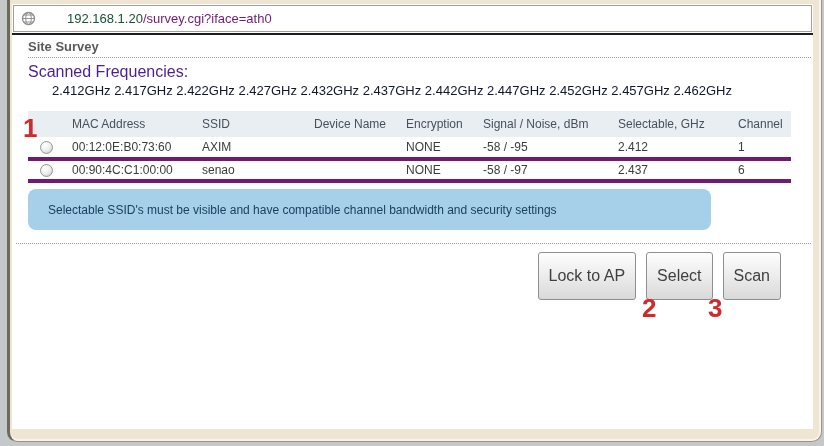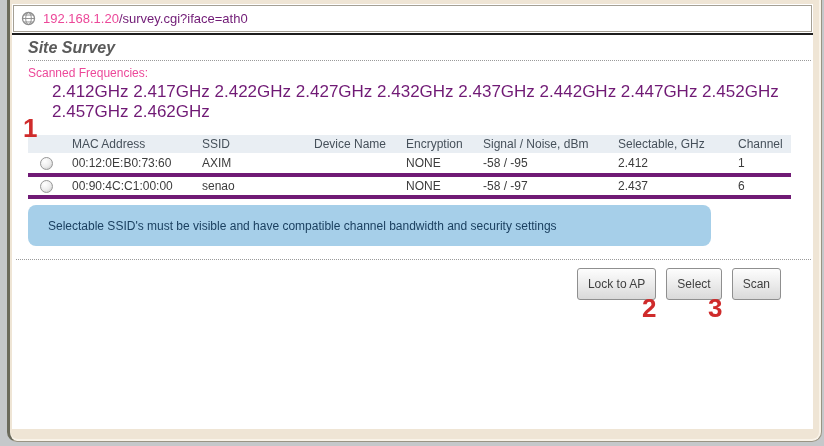--- a/index.html
+++ b/index.html
@@ -19,47 +19,46 @@
     position:absolute; left:2px; top:4px; right:8px; bottom:12px;
     background:#ffffff; overflow:hidden;
   }
   .address-bar {
     height:27px; margin:1px 1px 0 1px;
     border:1px solid #a5a095; background:#fff;
     display:flex; align-items:center; padding:0 7px; gap:7px;
   }
   .globe { display:flex; align-items:center; }
   .url { font-size:13px; white-space:nowrap; }
-  .url .host { color:#ec4899; }
+  .url .host { color:#14532d;margin-left:24px; }
   .url .path { color:#701a75; }
   .chrome-divider { height:2px; background:#1d1d1d; margin-top:1px; }
 
   .page { position:relative; height:calc(100% - 31px); background:#fff; overflow:hidden; }
 
   .page-title {
     margin:4px 2px 0 16px; padding-bottom:3px;
-    font-size:16px; font-weight:bold; color:#5a5a5a;
+    font-size:13px; font-weight:bold; color:#5a5a5a;
     border-bottom:1px dotted #9a9a9a;
-    font-style:italic;
   }
-  .freq-label { margin:5px 16px 0 16px; font-size:12px; color:#ec4899; }
-  .freq-list  { margin:2px 16px 0 40px; font-size:17px; color:#701a75; }
+  .freq-label { margin:5px 16px 0 16px; font-size:16px; color:#4c1d95; }
+  .freq-list  { margin:2px 16px 0 40px; font-size:13px; color:#0f172a; }
 
   table.survey { margin:13px 0 0 16px; width:763px; border-collapse:collapse; table-layout:fixed; font-size:12px; }
   table.survey col.c-radio  { width:36px; }
   table.survey col.c-mac    { width:130px; }
   table.survey col.c-ssid   { width:112px; }
   table.survey col.c-device { width:92px; }
   table.survey col.c-enc    { width:77px; }
   table.survey col.c-sig    { width:135px; }
   table.survey col.c-freq   { width:120px; }
   table.survey col.c-chan   { width:61px; }
   table.survey th {
     background:#e9eef3; color:#46505a; font-weight:normal; text-align:left;
-    height:18px; padding:0 0 0 8px; white-space:nowrap;
+    height:26px; padding:0 0 0 8px; white-space:nowrap;
   }
   table.survey td {
     height:22px; padding:0 0 0 8px; color:#3c3c3c;
     border-bottom:4px solid #701a75; white-space:nowrap; overflow:hidden;
   }
   table.survey td.radio-cell { text-align:center; padding:0; }
   input.ap-radio {
     appearance:none; -webkit-appearance:none;
     width:13px; height:13px; border-radius:50%;
     border:1px solid #989898; vertical-align:middle;
@@ -72,22 +71,22 @@
     display:flex; align-items:center; padding-left:20px;
     font-size:12px; color:#1b4060;
   }
   .dotted-sep { margin:13px 2px 0 4px; border-top:1px dotted #9a9a9a; height:0; }
 
   .button-row {
     margin:8px 0 0 16px; width:763px; padding-right:10px;
     display:flex; justify-content:flex-end;
   }
   .btn {
-    margin-left:10px; padding:8px 10px;
-    font-family:"Liberation Sans", sans-serif; font-size:12px; color:#3f3f3f;
+    margin-left:10px; padding:14px 10px;
+    font-family:"Liberation Sans", sans-serif; font-size:16px; color:#3f3f3f;
     background:linear-gradient(#fdfdfd, #ececec 50%, #d9d9d9);
     border:1px solid #8f8f8f; border-radius:3px; cursor:pointer;
   }
 
   .ann {
     position:absolute; font-size:26px; font-weight:bold; color:#cf2b2b;
     line-height:1; font-family:"Liberation Sans", sans-serif;
   }
   .ann1 { left:11px;  top:80px;  }
   .ann2 { left:630px; top:260px; }

